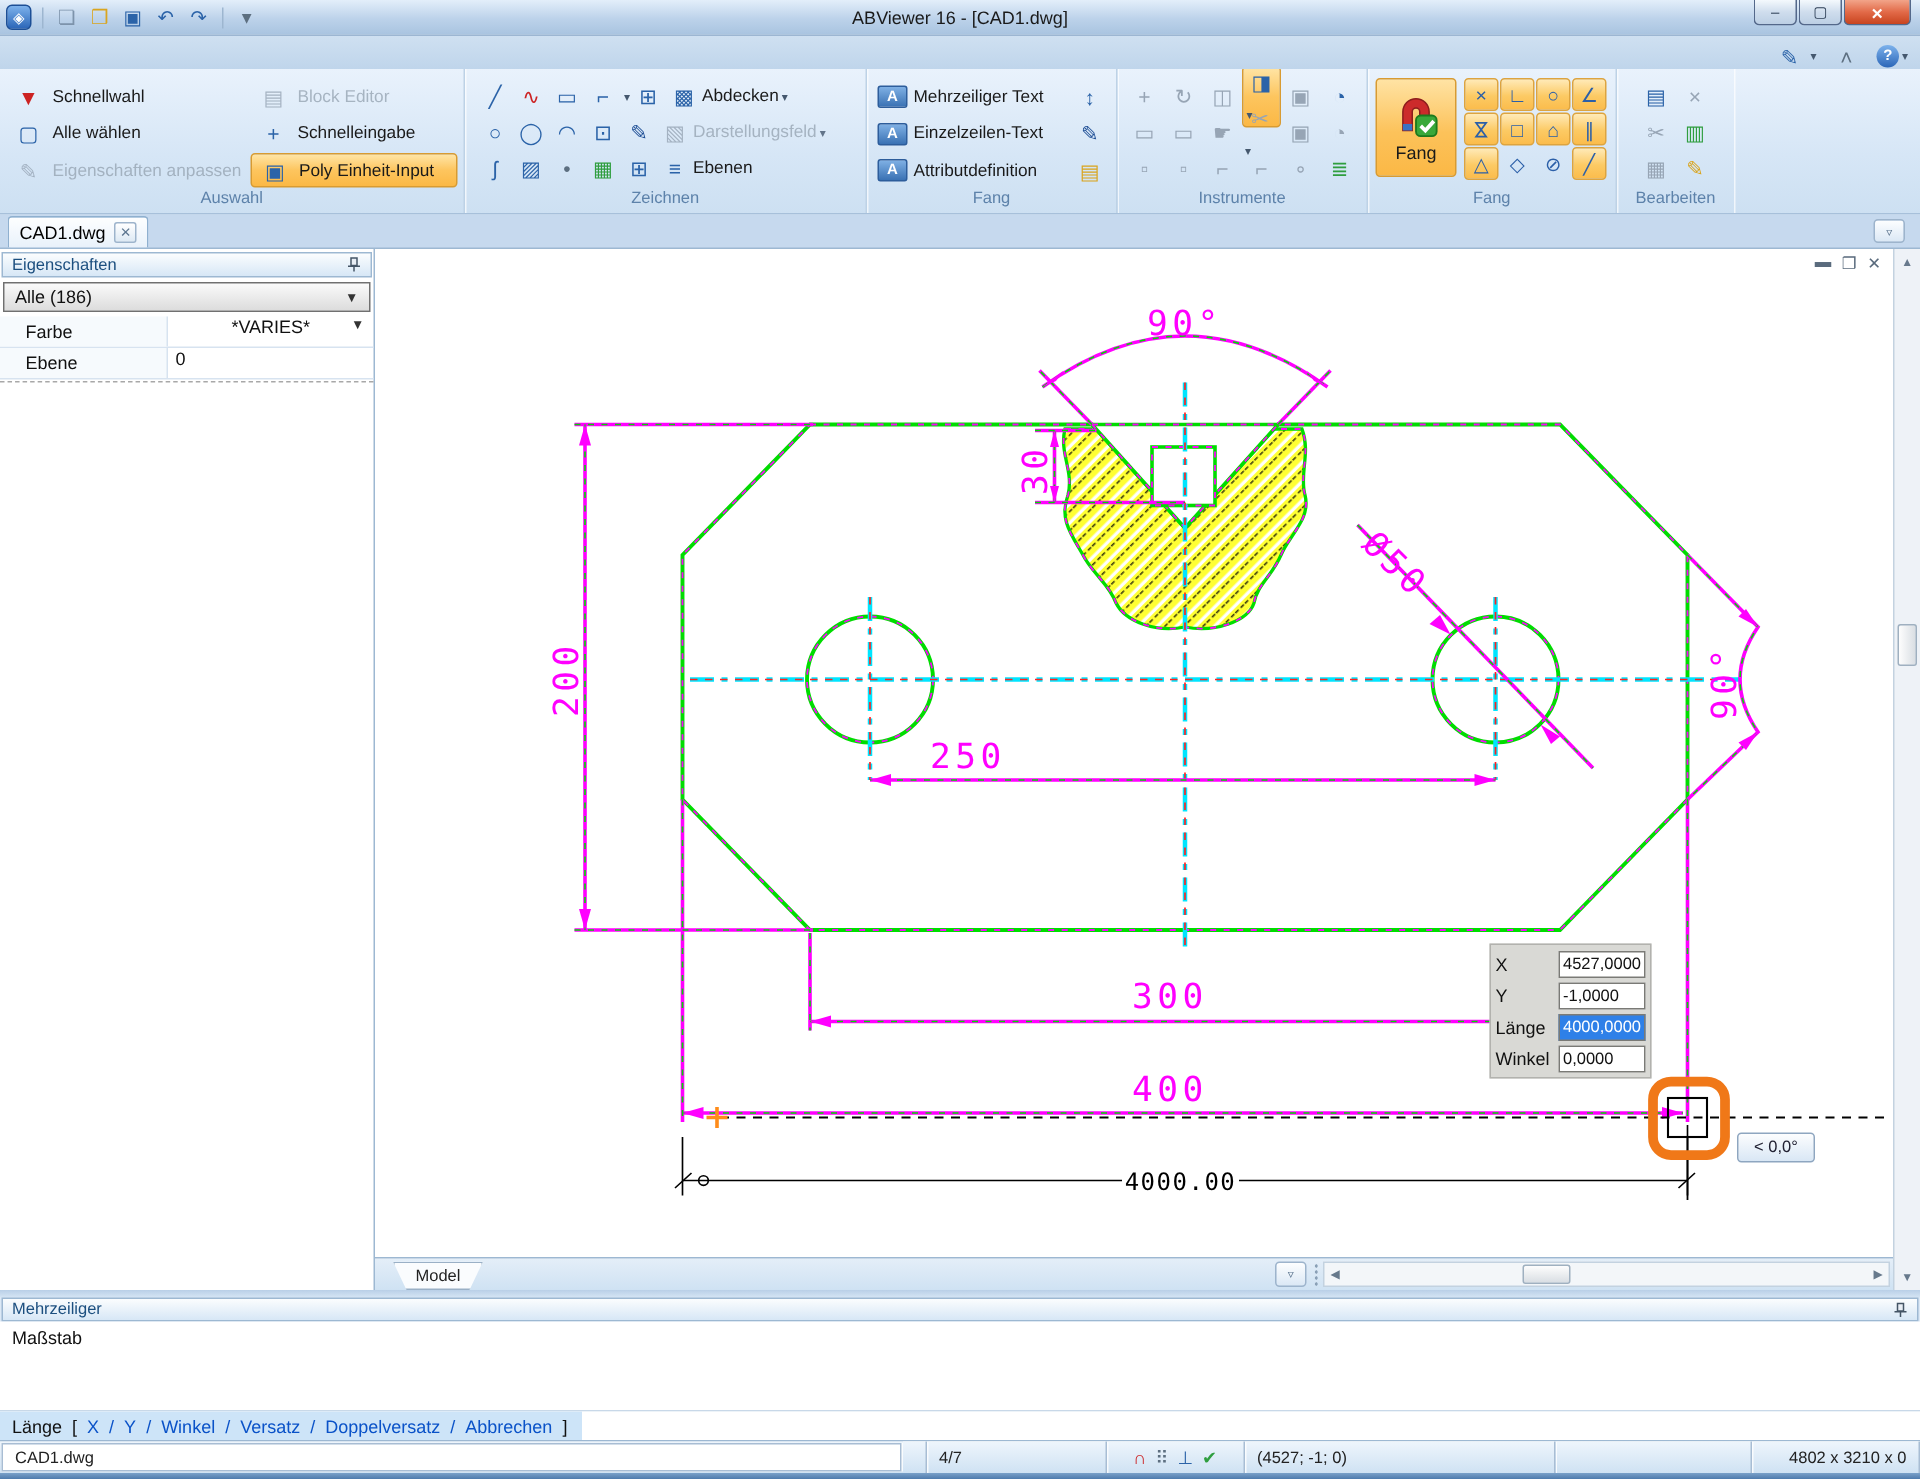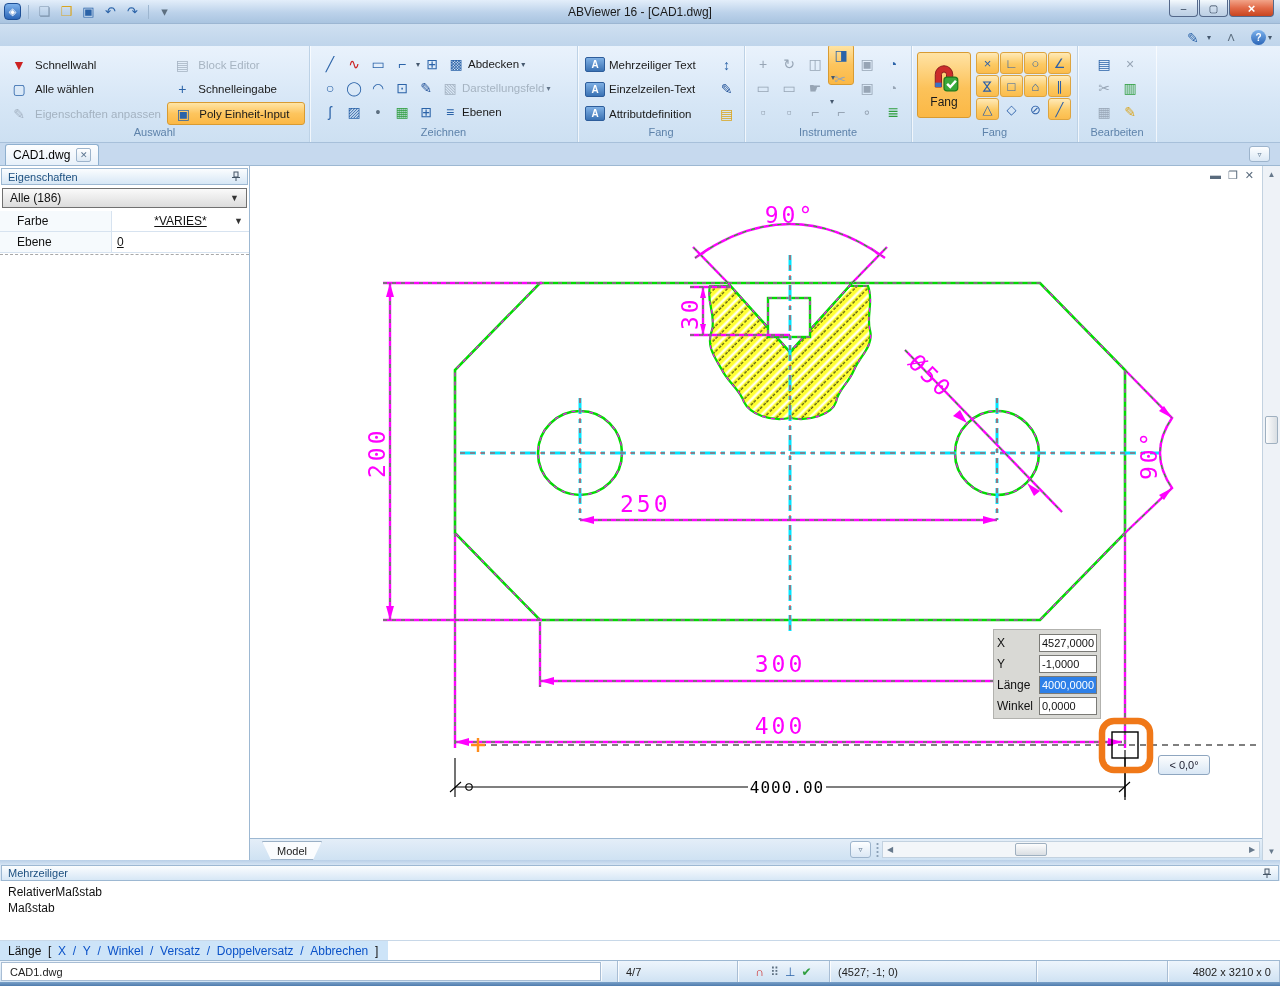--- a/index.html
+++ b/index.html
@@ -75,21 +75,21 @@
   .main { height: 694px; display: flex; background: #fff; }
   .leftpanel { width: 250px; border-right: 1px solid #9db8d2; background: #fff; }
   .panelhead { height: 17px; margin: 2px 1px 0 1px; background: linear-gradient(#fbfdfe,#d7e7f6); border: 1px solid #9db8d2;
     display: flex; align-items: center; padding: 0 6px; font-size: 11px; color: #1c4f7f; }
   .panelhead .pin { margin-left: auto; }
   .selector { margin: 3px 2px; height: 20px; background: linear-gradient(#fafafa,#dcdcdc); border: 1px solid #707070;
     display: flex; align-items: center; padding: 0 7px; font-size: 12px; color: #111; }
   .selector .arr { margin-left: auto; font-size: 9px; color: #333; }
   .prow { display: grid; grid-template-columns: 112px 1fr; height: 21px; border-bottom: 1px solid #d7e3f0; font-size: 12px; }
   .pname { padding-left: 17px; display: flex; align-items: center; background: #f6fafd; border-right: 1px solid #d7e3f0; color: #111; }
-  .pval { display: flex; align-items: center; padding: 0 5px; color: #111; position: relative; text-decoration: underline; }
+  .pval { display: flex; align-items: flex-start; padding: 0 5px; color: #111; position: relative; }
   .pval.center { justify-content: center; }
   .pval .arr { position: absolute; right: 6px; font-size: 9px; color: #333; }
   .pdash { border-bottom: 1px dashed #a8a8a8; height: 1px; margin-top: 1px; }
   .centercol { width: 1012px; display: flex; flex-direction: column; }
   .canvas { position: relative; height: 672px; background: #ffffff; overflow: hidden; }
   .mdictl { position: absolute; right: 8px; top: 3px; display: flex; gap: 7px; color: #5a6b7d; font-size: 11px; z-index: 7; }
   .mdictl span { cursor: default; }
   
   .coordpanel { position: absolute; left: 743px; top: 463px; width: 108px; background: #d9d9d5; border: 1px solid #b2b2ae; padding: 2px 3px; z-index: 5; }
   .crow { display: flex; align-items: center; height: 21px; }
@@ -604,21 +604,20 @@
 <div class="cmdsep"></div>
 <div class="cmdhead">
   <span>Mehrzeiliger</span>
   <svg class="pin" width="10" height="11">
     <rect x="3" y="1" width="4" height="5" fill="#e8eef5" stroke="#456"></rect>
     <line x1="1" y1="6.5" x2="9" y2="6.5" stroke="#456"></line>
     <line x1="5" y1="6.5" x2="5" y2="10" stroke="#456"></line>
   </svg>
 </div>
 <div class="cmdbody">
-  <div class="cmdline">RelativerMaßstab</div>
   <div class="cmdline">Maßstab</div>
 </div>
 <div class="promptrow">
   <div class="prompthl" id="prompthl"><span>Länge  [  </span><span class="optlink">X</span><span class="optlink">  /  </span><span class="optlink">Y</span><span class="optlink">  /  </span><span class="optlink">Winkel</span><span class="optlink">  /  </span><span class="optlink">Versatz</span><span class="optlink">  /  </span><span class="optlink">Doppelversatz</span><span class="optlink">  /  </span><span class="optlink">Abbrechen</span><span>  ]</span></div>
 </div>
 
 <div class="statusbar">
   <div class="sseg sfile">CAD1.dwg</div>
   <div class="sseg" style="width:14px"></div>
   <div class="sseg spage">4/7</div>

